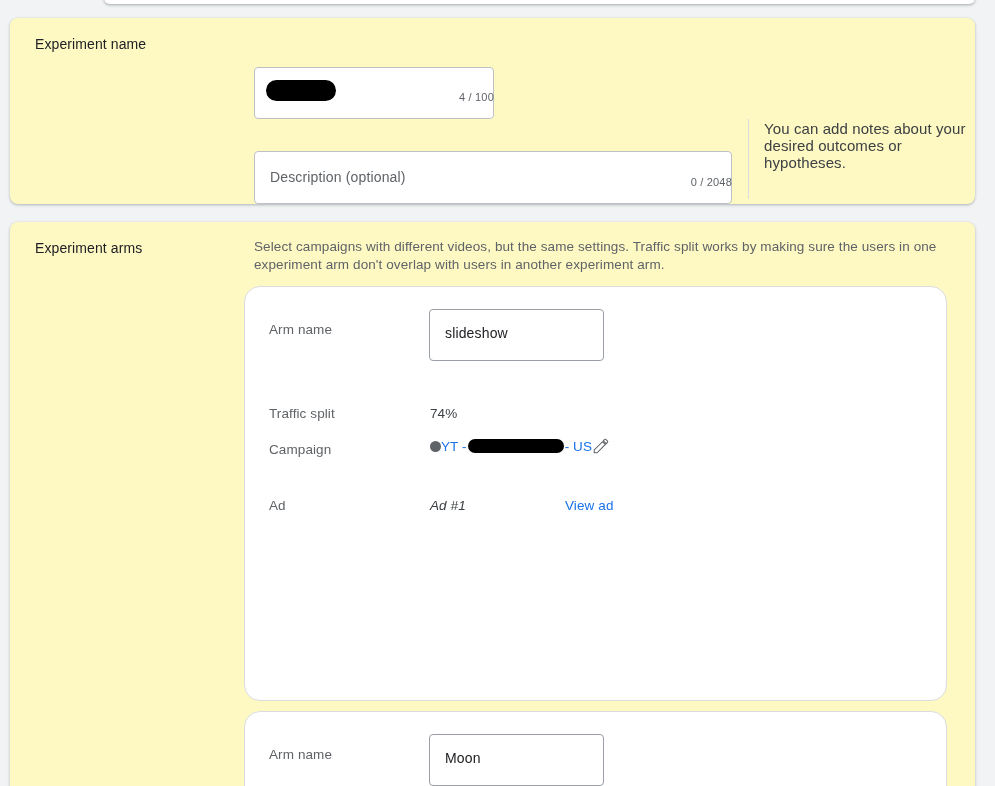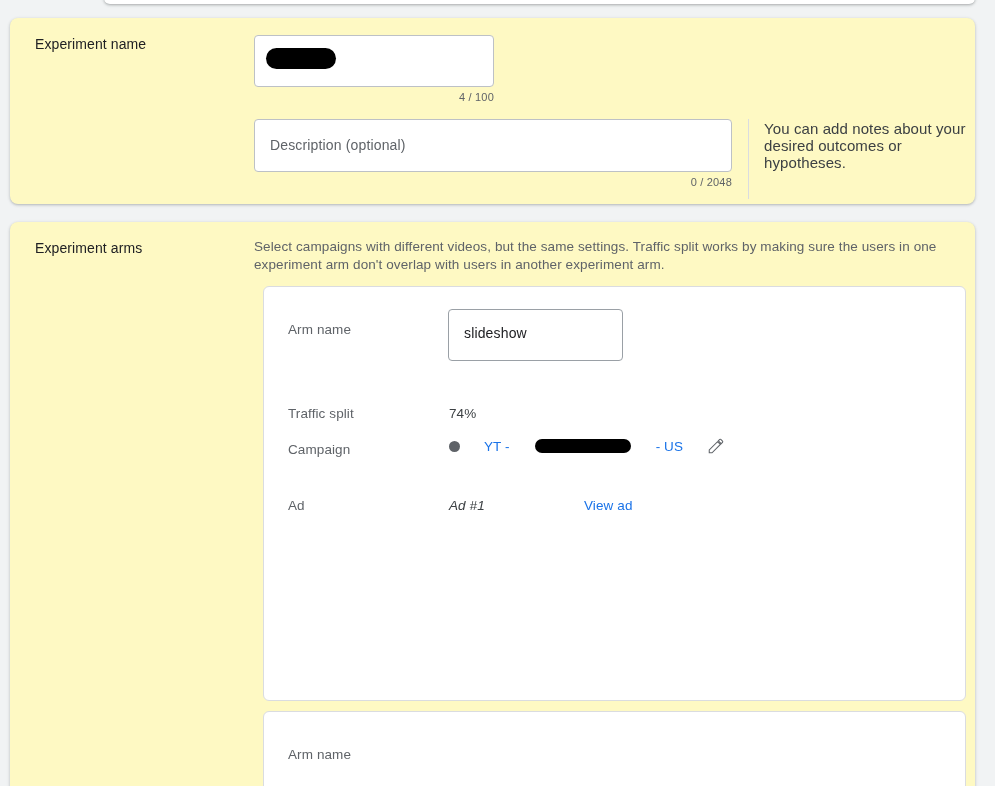--- a/index.html
+++ b/index.html
@@ -52,20 +52,21 @@
 
   
   .name-label  { top: 18px; }
 
   .field-box {
     position: absolute;
     border: 1px solid #bdc1c6;
     border-radius: 4px;
     background: #fff;
     box-sizing: border-box;
+    margin-top: 32px;
   }
   #name-field {
     left: 244px;
     top: 17px;
     width: 240px;
     height: 52px;
   }
   .redaction {
     position: absolute;
     left: 11px;
@@ -126,24 +127,24 @@
     top: 16px;
     width: 712px;
     font-size: 13.5px;
     line-height: 18px;
     color: #5f6368;
     letter-spacing: .1px;
   }
 
   .arm-card {
     position: absolute;
-    left: 253px;
+    left: 234px;
     width: 703px;
     border: 1px solid #dadce0;
-    border-radius: 6px;
+    border-radius: 16px;
     background: #fff;
     box-sizing: border-box;
   }
   #arm-1 { top: 64px;  height: 415px; }
   #arm-2 { top: 489px; height: 180px; overflow: hidden; }
 
   .row-label {
     position: absolute;
     left: 24px;
     font-size: 13.5px;
@@ -177,21 +178,21 @@
     color: #202124;
     letter-spacing: .15px;
   }
 
   
   .campaign-row {
     position: absolute;
     left: 185px;
     display: flex;
     align-items: center;
-    gap: 24px;
+    gap: 0;
   }
   .status-dot {
     width: 11px;
     height: 11px;
     border-radius: 50%;
     background: #5f6368;
     display: inline-block;
     flex: none;
   }
   .link {
@@ -323,14 +324,17 @@
   <div class="ad-thumb">
     <div class="thumb-bg"></div>
     <div class="skip-ad">
       <span>Skip Ad</span>
       <span class="skip-glyph">▶▮</span>
     </div>
   </div>
 
   <div class="arm-card" id="arm-2">
     <div class="row-label" style="top:35px;">Arm name</div>
+    <div class="arm-input" style="top:22px;">
+      <span>Moon</span>
+    </div>
   </div>
 </section>
 
 </body></html>

